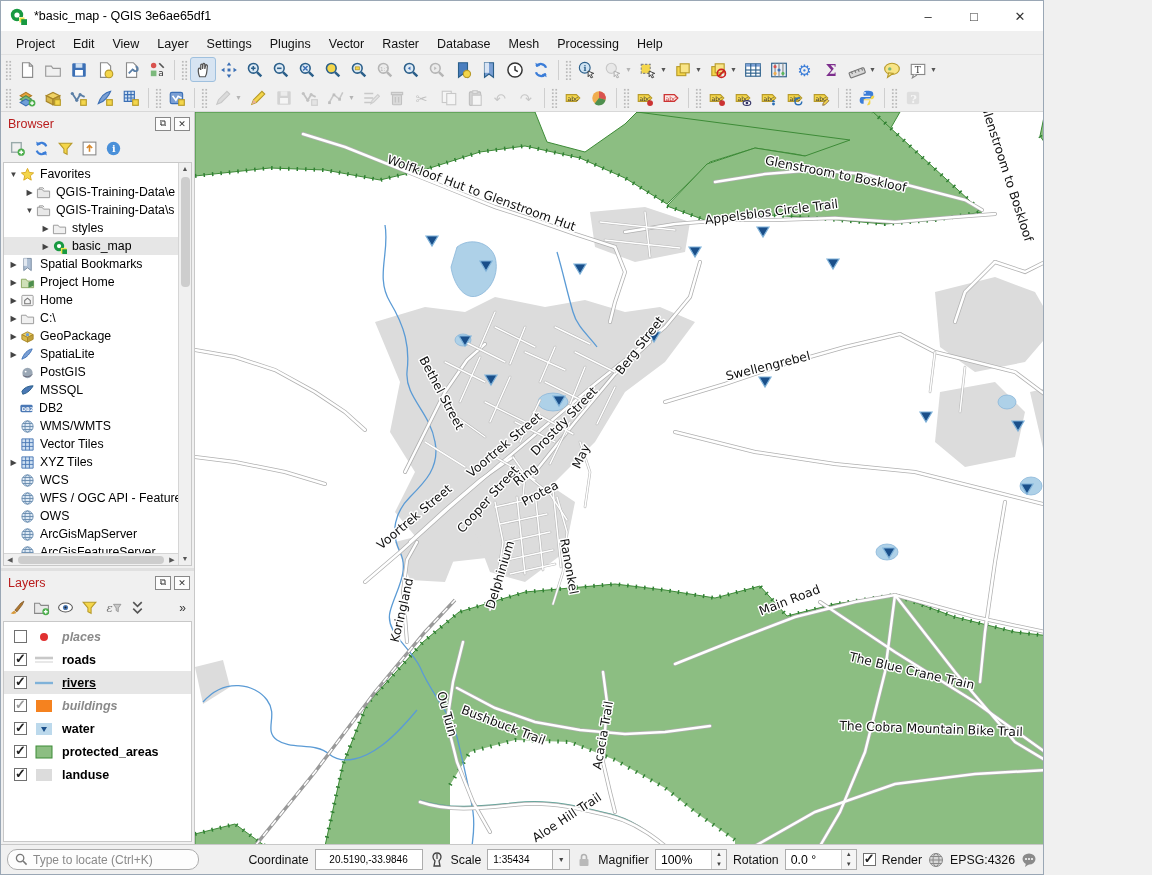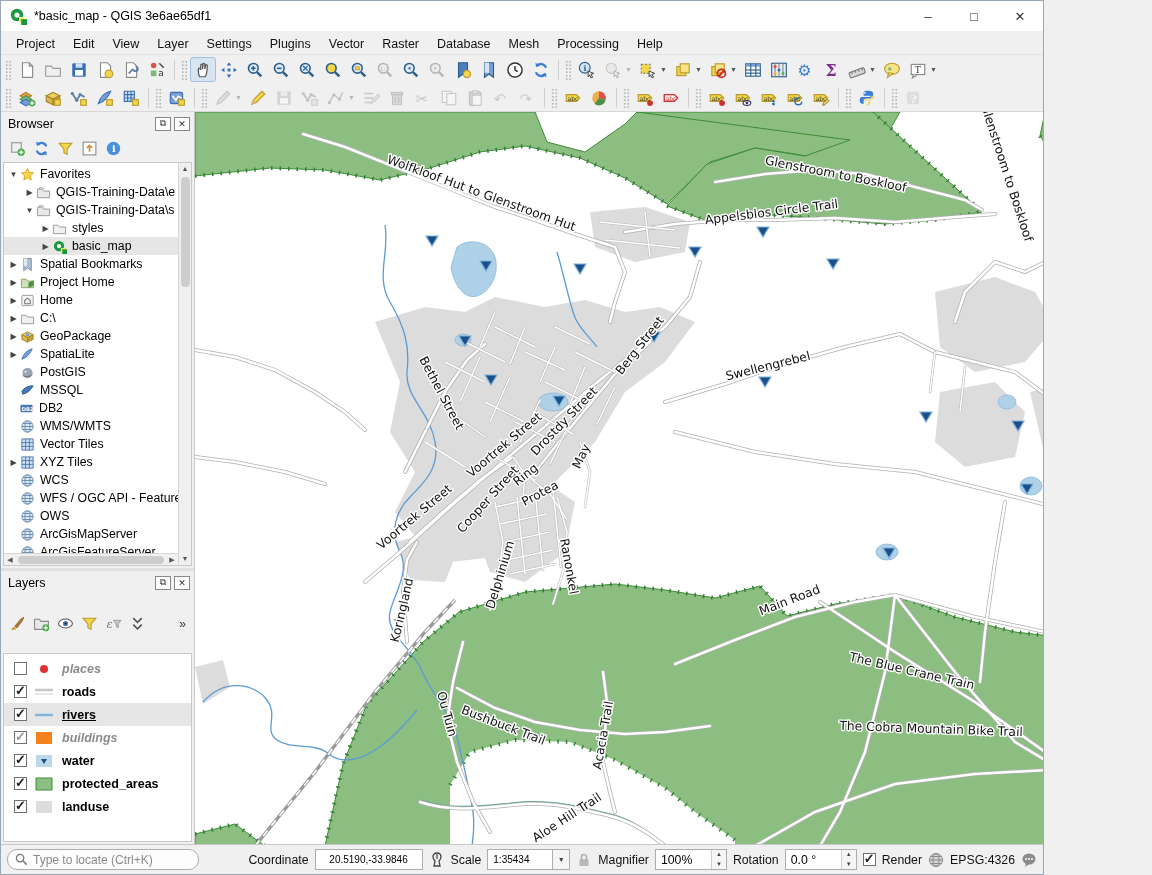--- a/index.html
+++ b/index.html
@@ -28,23 +28,23 @@
   .tbtn.disabled { opacity:.38; filter:grayscale(100%); }
   .tbtn svg { width:18px; height:18px; }
   .tbtn .dd { position:absolute; right:-6px; top:9px; font-size:7px; color:#555; }
   .tbtn.hasdd { margin-right:9px; }
 
   
   .main { flex:1 1 auto; display:flex; min-height:0; }
   .leftcol { width:194px; flex:0 0 auto; display:flex; flex-direction:column; background:#f0f0f0; border-right:1px solid #c8c8c8; }
   .panel { display:flex; flex-direction:column; min-height:0; }
   .panel.browser { height:456px; flex:0 0 auto; }
-  .panel.layerspanel { flex:1 1 auto; border-top:3px solid #e0e0e0;gap:16px; }
+  .panel.layerspanel { flex:1 1 auto; border-top:3px solid #e0e0e0; }
   .panelhead { height:23px; display:flex; align-items:center; padding:0 4px 0 7px; flex:0 0 auto; }
-  .panelhead .ptitle { flex:1; font-size:12.5px; color:#000000; }
+  .panelhead .ptitle { flex:1; font-size:12.5px; color:#b91c1c; }
   .phbtn { width:16px; height:14px; border:1px solid #888; margin-left:3px; display:flex; align-items:center; justify-content:center; font-size:9px; color:#333; background:#fdfdfd; }
   .paneltools { height:27px; display:flex; align-items:center; padding:0 4px; flex:0 0 auto; }
   .ptbtn { width:24px; height:24px; display:flex; align-items:center; justify-content:center; border-radius:3px; }
   .ptbtn svg { width:17px; height:17px; }
   .overflow-chevron { margin-left:auto; font-size:12px; color:#333; padding-right:4px; }
 
   
   .treewrap { flex:1 1 auto; background:#fff; border:1px solid #c8c8c8; margin:0 2px 2px 2px; position:relative; overflow:hidden; display:flex; }
   .tree { flex:1; overflow:hidden; padding-top:2px; }
   .trow { height:18px; display:flex; align-items:center; white-space:nowrap; }

